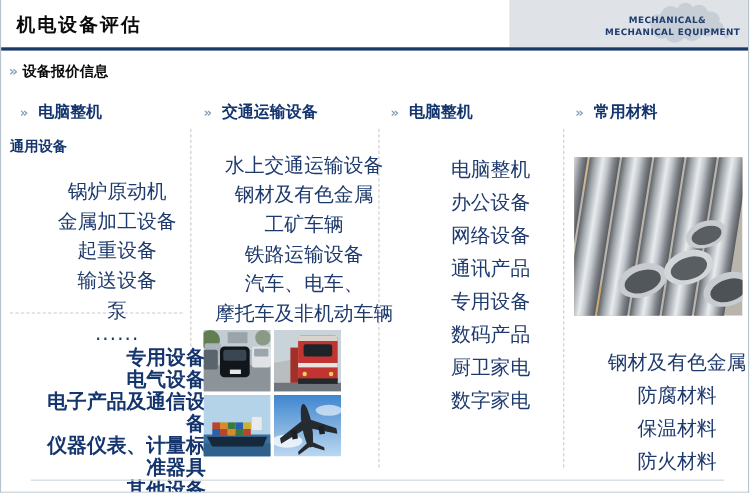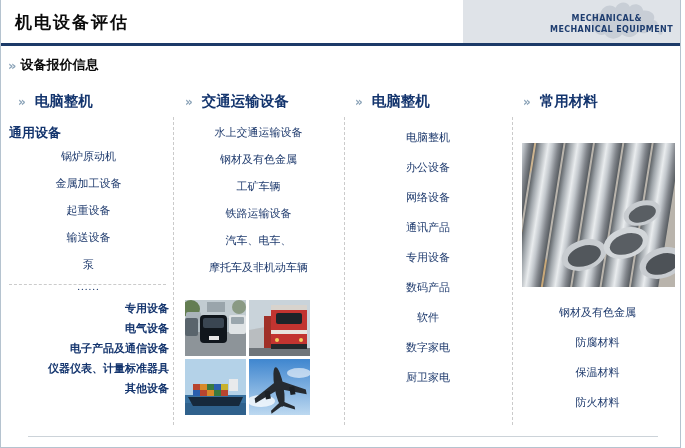--- a/index.html
+++ b/index.html
@@ -36,22 +36,22 @@
     position:absolute;top:92px;display:flex;align-items:center;gap:9px;
     font-size:14.5px;font-weight:bold;color:#14356e;cursor:pointer;
   }
   .col-header .chev{font-size:12px;}
   .ch1{left:17px;} .ch2{left:184px;} .ch3{left:354px;} .ch4{left:522px;}
   
   .vdiv{position:absolute;top:117px;height:308px;width:0;border-left:1px dashed #cbcbcb;}
   .vd1{left:172px;} .vd2{left:343px;} .vd3{left:511px;}
   .hdiv{position:absolute;left:8px;top:284px;width:157px;border-top:1px dashed #cbcbcb;}
   
-  .list{position:absolute;margin:0;padding:0;list-style:none;text-align:center;
-        color:#1e3a6d;font-size:11px;font-family:Liberation Serif, serif;}
+  .list{position:absolute;margin:18px;padding:0;list-style:none;text-align:center;
+        color:#1e3a6d;font-size:18px;}
   .list li{cursor:pointer;}
   .lh27 li{line-height:27px;}
   .lh30 li{line-height:30px;}
   .dots{line-height:16px !important;letter-spacing:1px;}
   .group-title{position:absolute;left:8px;top:124px;font-size:13px;font-weight:bold;
                color:#14356e;cursor:pointer;}
   .l1list{left:3px;top:143px;width:169px;}
   .boldlist{left:8px;top:298px;width:160px;text-align:right;font-weight:bold;color:#14356e;}
   .boldlist li{line-height:20px;}
   .l2list{left:172px;top:119px;width:171px;}
@@ -208,23 +208,22 @@
     </svg>
   </div>
 
   <ul class="list lh30 l3list">
     <li>电脑整机</li>
     <li>办公设备</li>
     <li>网络设备</li>
     <li>通讯产品</li>
     <li>专用设备</li>
     <li>数码产品</li>
-    <li>软件</li>
+    <li>厨卫家电</li>
     <li>数字家电</li>
-    <li>厨卫家电</li>
   </ul>
 
   <svg class="pipes" width="153" height="144" viewBox="0 0 153 144">
     <defs>
       <linearGradient id="pg" x1="0" y1="0" x2="1" y2="0">
         <stop offset="0" stop-color="#5f6468"></stop>
           <stop offset=".18" stop-color="#9ea4a9"></stop>
         <stop offset=".45" stop-color="#e9ecee"></stop>
           <stop offset=".62" stop-color="#c2c7cc"></stop>
         <stop offset=".82" stop-color="#82868c"></stop>

